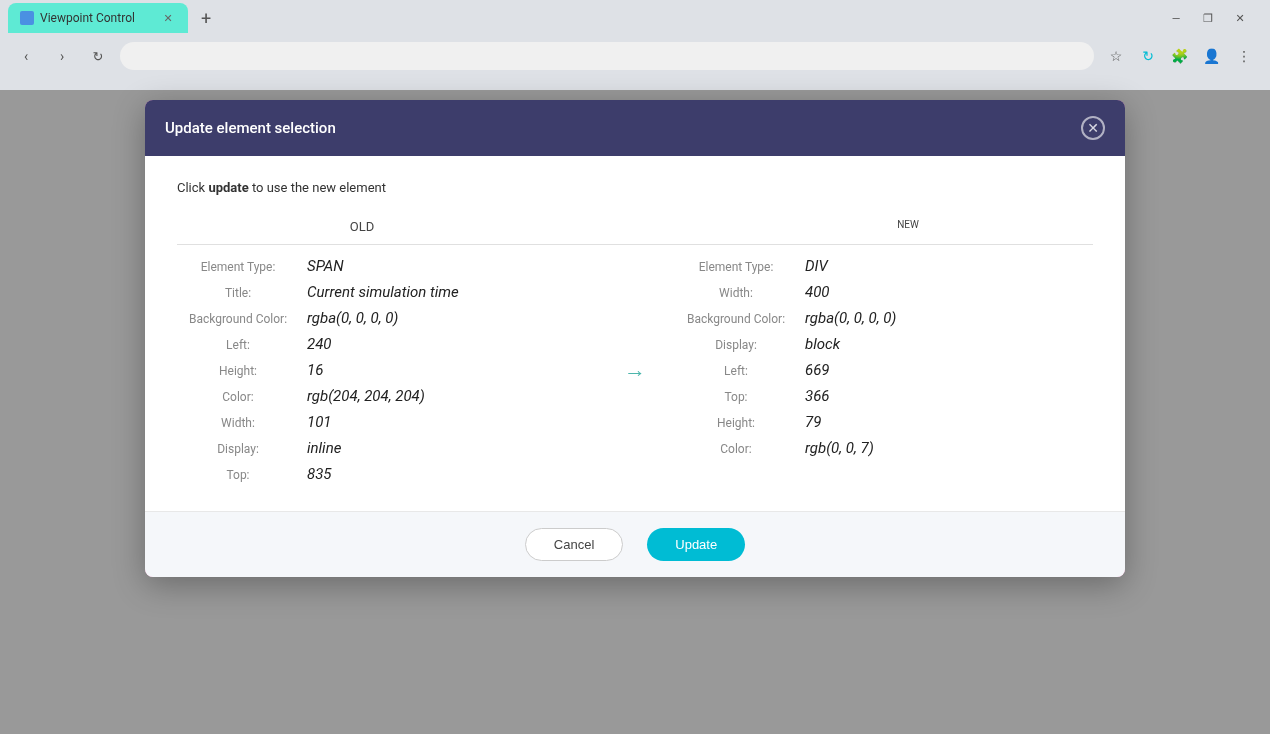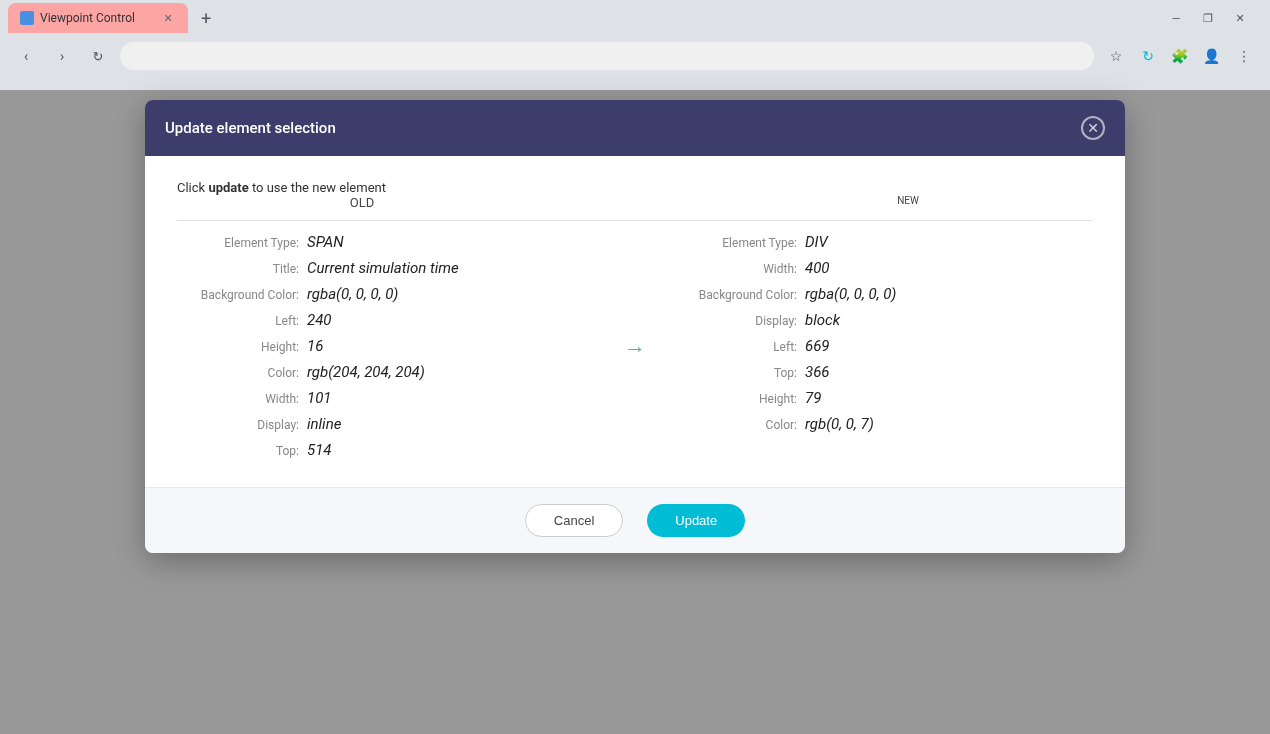--- a/index.html
+++ b/index.html
@@ -25,21 +25,21 @@
       display: flex;
       align-items: center;
       height: 36px;
       background: #dee1e6;
       padding: 0 8px;
     }
 
     .tab {
       display: flex;
       align-items: center;
-      background: #fca5a5;
+      background: #5eead4;
       border-radius: 8px 8px 0 0;
       padding: 0 12px;
       height: 30px;
       min-width: 180px;
       font-size: 12px;
       color: #333;
       gap: 6px;
       position: relative;
     }
 
@@ -195,20 +195,21 @@
     }
 
     .dialog-body {
       padding: 24px 32px;
       background: #fff;
     }
 
     .instruction-text {
       font-size: 13px;
       color: #333;
+      margin-bottom: 24px;
     }
 
     .instruction-text strong {
       font-weight: 700;
     }
 
     .col-headers {
       display: flex;
       border-bottom: 1px solid #e0e0e0;
       margin-bottom: 8px;
@@ -264,21 +265,21 @@
     }
 
     .field-row {
       display: flex;
       align-items: baseline;
       padding: 4px 0;
       min-height: 26px;
     }
 
     .field-label {
-      text-align: right;
+      text-align: center;
       color: #888;
       font-size: 12px;
       min-width: 130px;
       padding-right: 8px;
     }
 
     .field-value {
       color: #222;
       font-size: 15px;
       font-style: italic;
@@ -409,21 +410,21 @@
               <div class="field-row">
                 <span class="field-label">Width:</span>
                 <span class="field-value">101</span>
               </div>
               <div class="field-row">
                 <span class="field-label">Display:</span>
                 <span class="field-value">inline</span>
               </div>
               <div class="field-row">
                 <span class="field-label">Top:</span>
-                <span class="field-value">514</span>
+                <span class="field-value">835</span>
               </div>
             </div>
 
           <div class="arrow-column">
             <span class="arrow-icon">→</span>
           </div>
 
           <div class="new-column" id="new-col">
               <div class="field-row">
                 <span class="field-label">Element Type:</span>

